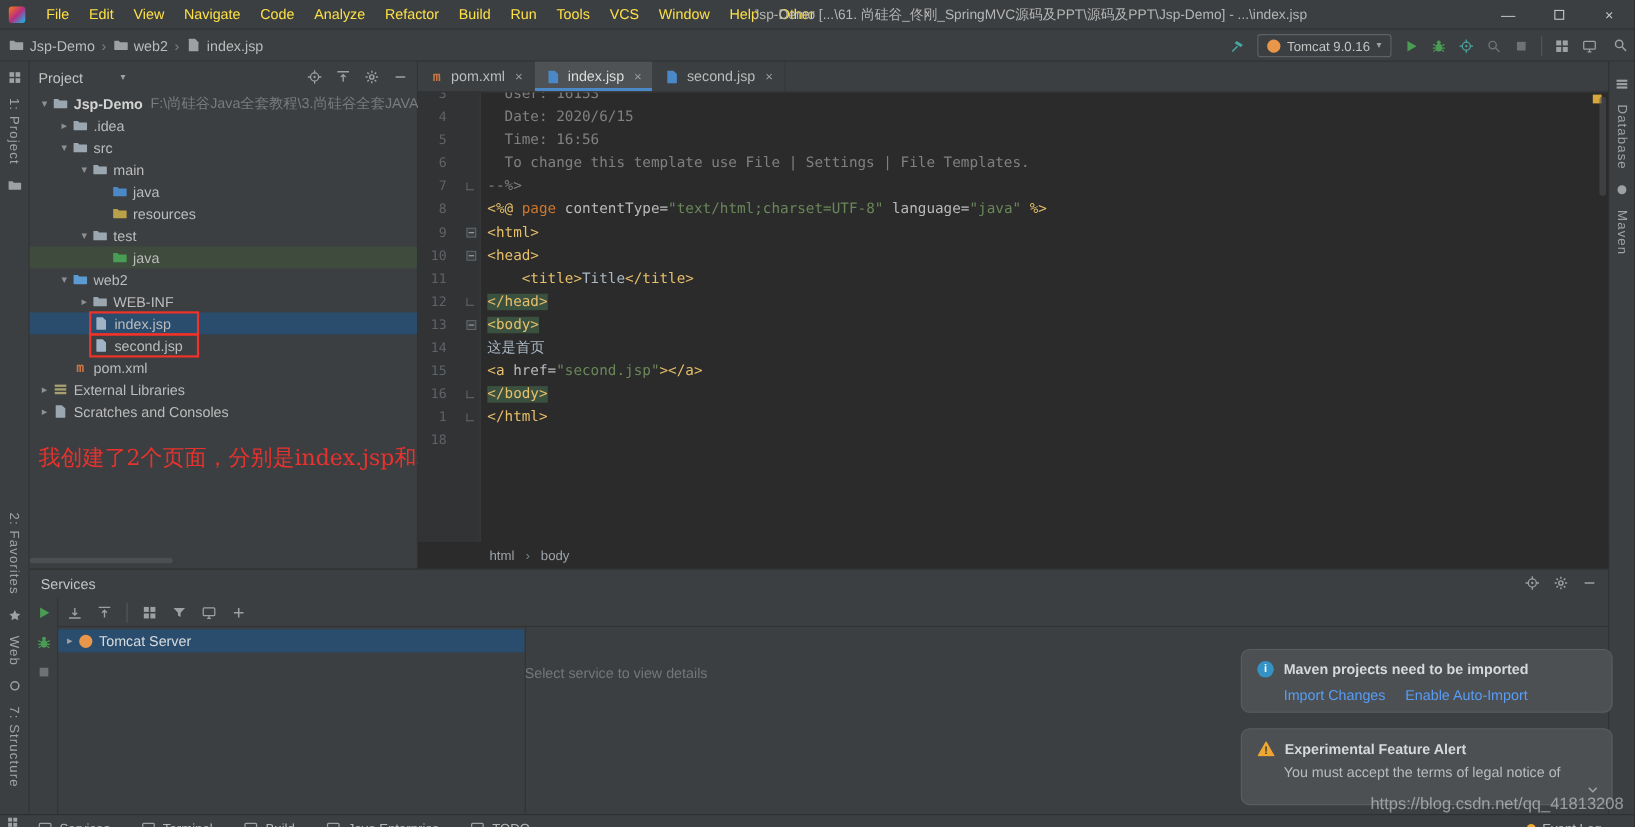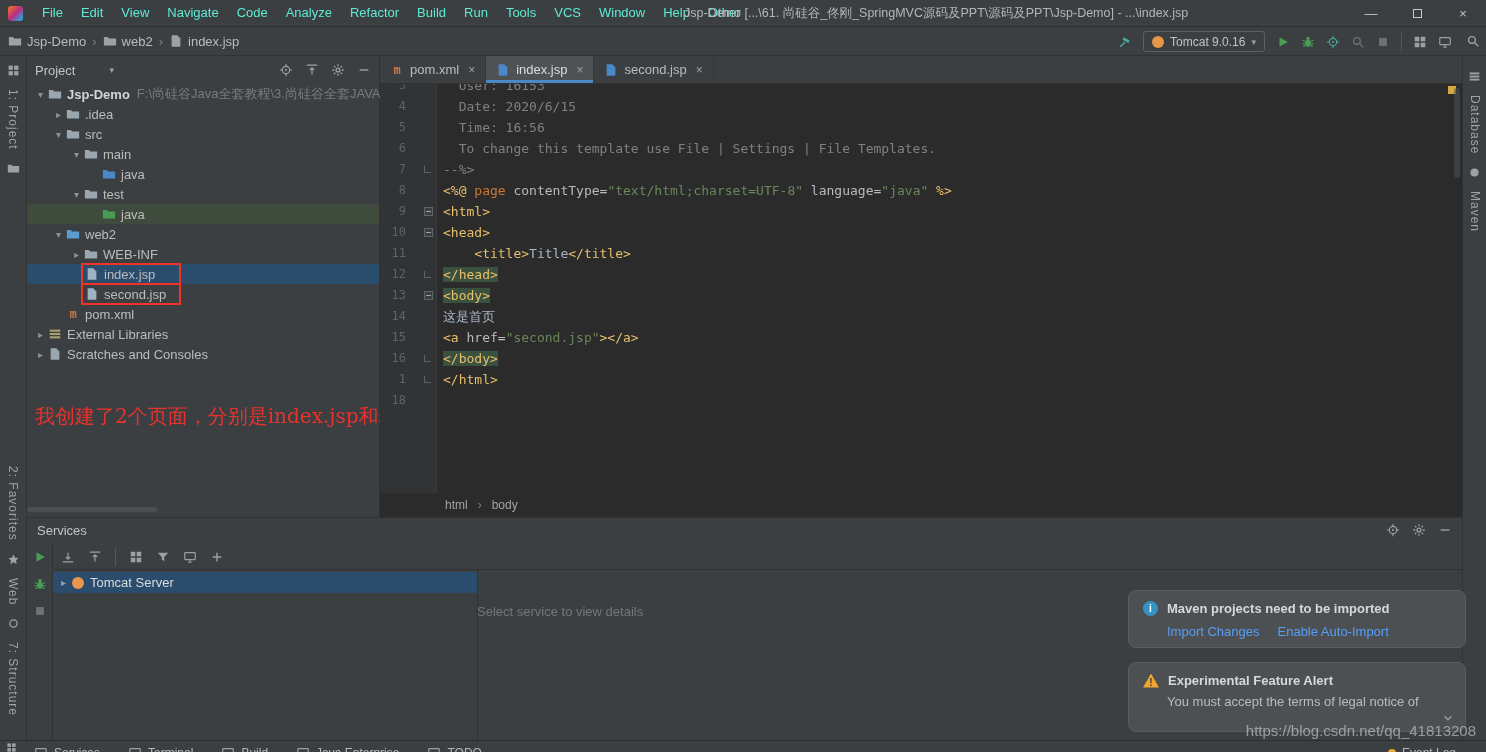--- a/index.html
+++ b/index.html
@@ -11,21 +11,21 @@
     -webkit-font-smoothing: antialiased;
   }
   .ic { width:14px; height:14px; display:inline-block; vertical-align:middle; color:#9da1a4; flex:none; }
   .ic use { pointer-events:none; }
 
   
   .titlebar { position:absolute; left:0; top:0; width:1486px; height:27px; background:#3c3f41;
               border-bottom:1px solid #2d2f30; display:flex; align-items:center; }
   .app-logo { width:15px; height:15px; margin:0 10px 0 8px; border-radius:3px;
               background:linear-gradient(135deg,#f97a12,#b92d82 50%,#07c3f2); }
-  .menu-item { padding:0 9px; line-height:26px; color:#5eead4; cursor:default; }
+  .menu-item { padding:0 9px; line-height:26px; color:#fde047; cursor:default; }
   .win-title { position:absolute; left:684px; top:0; line-height:27px; color:#b5b5b5; font-size:12.5px;
                white-space:nowrap; }
   .win-btns { position:absolute; right:0; top:0; height:27px; display:flex; }
   .win-btn { width:46px; height:27px; display:flex; align-items:center; justify-content:center; color:#c7c7c7; font-size:13px; }
   .max-box { width:9px; height:9px; border:1px solid #c7c7c7; display:inline-block; }
 
   
   .navbar { position:absolute; left:0; top:27px; width:1486px; height:29px; background:#3c3f41;
             border-bottom:1px solid #323232; display:flex; align-items:center; }
   .nav-path { display:flex; align-items:center; gap:6px; padding-left:8px; }
@@ -422,20 +422,29 @@
       </div>
       <div class="tree-row" style="padding-left: 60px;">
         <span class="caret"></span>
         <span class="row-main">
           <svg class="ic c-src">
             <use href="#s-folder"></use>
           </svg>
           <span class="lbl">java</span>
         </span>
       </div>
+      <div class="tree-row" style="padding-left: 60px;">
+        <span class="caret"></span>
+        <span class="row-main">
+          <svg class="ic c-res">
+            <use href="#s-folder"></use>
+          </svg>
+          <span class="lbl">resources</span>
+        </span>
+      </div>
       <div class="tree-row" style="padding-left: 42px;">
         <span class="caret">▾</span>
         <span class="row-main">
           <svg class="ic c-fold">
             <use href="#s-folder"></use>
           </svg>
           <span class="lbl">test</span>
         </span>
       </div>
       <div class="tree-row hl-green" style="padding-left: 60px;">

